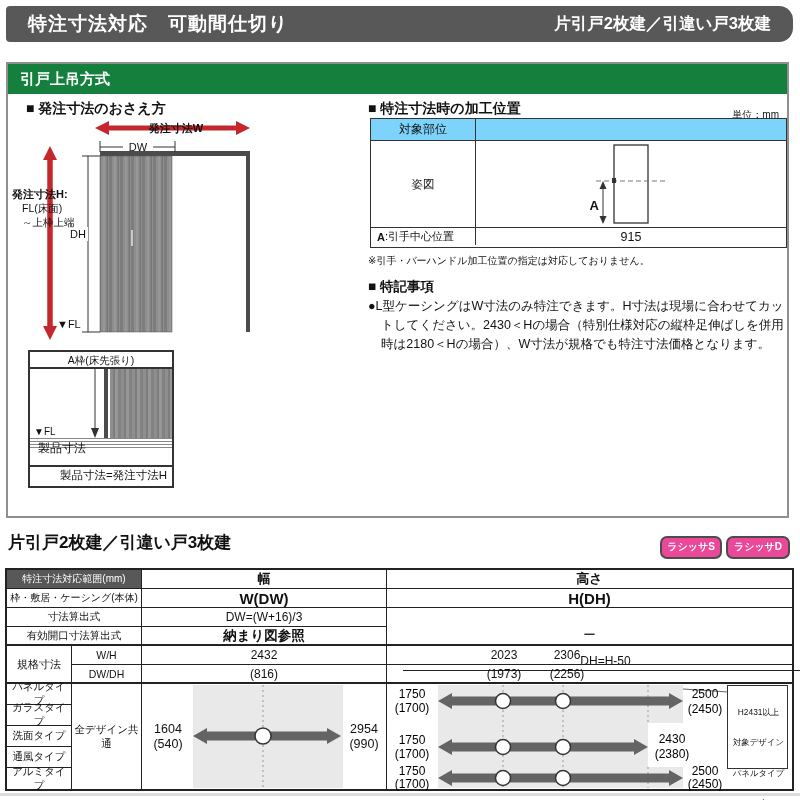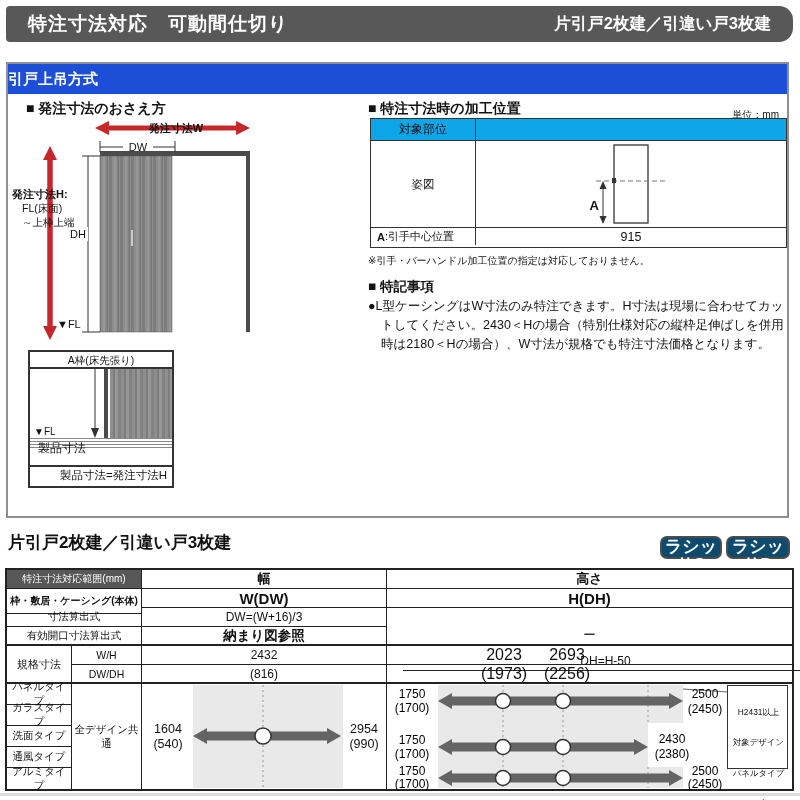--- a/index.html
+++ b/index.html
@@ -11,70 +11,70 @@
 
   
   #topbar{left:6px;top:6px;width:787px;height:36px;background:#585858;
           border-radius:4px 14px 14px 4px;display:flex;align-items:center;
           justify-content:space-between;color:#fff;}
   #topbar .t1{margin-left:22px;font-size:19px;font-weight:bold;letter-spacing:1px;}
   #topbar .t2{margin-right:22px;font-size:16.5px;font-weight:bold;}
 
   
   #panel1{left:6px;top:62px;width:783px;height:456px;border:2px solid #8f8f8f;position:absolute;background:#fff;}
-  #panel1-header{height:30px;background:#1d4ed8;color:#fff;font-size:15px;font-weight:bold;
-                 line-height:30px;}
+  #panel1-header{height:30px;background:#15803d;color:#fff;font-size:15px;font-weight:bold;
+                 line-height:30px;padding-left:12px;}
   .h-square{font-weight:bold;font-size:14px;}
 
   
   #inset{left:20px;top:286px;width:146px;height:138px;border:2px solid #333;background:#fff;}
   .inset-top{height:17px;border-bottom:2px solid #333;text-align:center;font-size:10.5px;line-height:16px;}
   .inset-mid{position:relative;height:69px;}
   .inset-prod{position:absolute;left:8px;top:24px;font-size:12px;margin-top:47px;}
   .inset-fl{position:absolute;left:4px;bottom:1px;font-size:10px;}
   .inset-jamb{position:absolute;left:74px;top:0;bottom:0;width:4px;background:#4b4b4b;}
   .inset-door{position:absolute;left:80px;right:0;top:0;bottom:0;
       background:repeating-linear-gradient(90deg,#8e8e8e 0 3px,#7d7d7d 3px 5px,#979797 5px 8px,#828282 8px 11px);}
   .inset-floor{height:11px;background:repeating-linear-gradient(180deg,#888 0 1px,#fff 1px 3px);}
   .inset-gap{height:16px;}
   .inset-bottom{height:19px;border-top:2px solid #333;text-align:center;font-size:11.5px;line-height:17px;padding-left:25px;}
 
   
   #mtable{left:362px;top:54px;width:417px;height:130px;border:1.5px solid #333;background:#fff;}
   .mrow{display:flex;}
   .mc1{width:105px;border-right:1px solid #333;display:flex;align-items:center;justify-content:center;}
   .mc2{flex:1;display:flex;align-items:center;justify-content:center;}
-  #mhead{height:22px;background:#0ea5e9;border-bottom:1px solid #333;font-size:12px;}
+  #mhead{height:22px;background:#7dd3fc;border-bottom:1px solid #333;font-size:12px;}
   #mbody{height:87px;border-bottom:1px solid #333;font-size:11.5px;}
   #mfoot{height:17px;font-size:11px;}
   #mfoot .mc1{justify-content:flex-start;padding-left:6px;}
   #mnote{left:360px;top:190px;font-size:10px;}
   #rheading{left:360px;top:214px;font-size:13.5px;font-weight:bold;}
   #rbody{left:360px;top:233px;width:416px;font-size:12.5px;line-height:1.5;
          padding-left:13px;text-indent:-13px;}
 
   
   #sec2title{left:8px;top:531px;font-size:17px;font-weight:bold;}
-  .tab{position:absolute;height:23px;background:#0c4a6e;border:2px solid #4c4c4c;border-radius:7px;
-       color:#fff;font-size:17px;font-weight:bold;text-align:center;line-height:18px;}
+  .tab{position:absolute;height:23px;background:#ec4899;border:2px solid #4c4c4c;border-radius:7px;
+       color:#fff;font-size:10px;font-weight:bold;text-align:center;line-height:18px;}
   #tab1{left:660px;top:536px;width:62px;}
   #tab2{left:726px;top:536px;width:64px;}
 
   
   #spectable{left:5px;top:568px;width:789px;height:223px;border:2px solid #222;background:#fff;}
   .cell{position:absolute;border-right:1px solid #222;border-bottom:1px solid #222;
         display:flex;align-items:center;justify-content:center;text-align:center;}
   .cell.last{border-right:none;}
   .cell.bot{border-bottom:none;}
   .cell.thick{border-bottom:2px solid #222;}
   .dark{background:#585858;color:#fff;}
   .fs10{font-size:10px;}.fs105{font-size:10.5px;}.fs11{font-size:11px;}.fs12{font-size:12px;}
   .fs125{font-size:12.5px;}.fs13b{font-size:13px;font-weight:bold;}
   .fs135b{font-size:13.5px;font-weight:bold;}.fs15b{font-size:15px;font-weight:bold;}
-  .hspan{position:absolute;width:60px;text-align:center;font-size:16px;top:0;height:100%;
+  .hspan{position:absolute;width:60px;text-align:center;font-size:12px;top:0;height:100%;
          display:flex;align-items:center;justify-content:center;}
   #callout{position:absolute;left:340px;top:1px;width:61px;height:84px;border:1.5px solid #333;
            background:#fff;font-size:8.4px;line-height:10.1px;padding:1px 0 0 2px;white-space:pre;}
   #footstrip{left:0;top:793px;width:800px;height:3px;background:#dcdcdc;}
 </style>
 </head>
 <body>
 
 <div class="abs" id="topbar">
   <div class="t1">特注寸法対応　可動間仕切り</div>
@@ -186,40 +186,40 @@
 <div class="abs" id="sec2title">片引戸2枚建／引違い戸3枚建</div>
 <div class="tab" id="tab1">ラシッサS</div>
 <div class="tab" id="tab2">ラシッサD</div>
 
 <div class="abs" id="spectable">
 
   <div class="cell dark fs10" style="left:0;top:0;width:135px;height:19px;">特注寸法対応範囲(mm)</div>
   <div class="cell fs13b" style="left:135px;top:0;width:245px;height:19px;">幅</div>
   <div class="cell fs13b last" style="left:380px;top:0;width:405px;height:19px;">高さ</div>
 
-  <div class="cell fs10" style="left:0;top:19px;width:135px;height:25px;font-weight:bold;">枠・敷居・ケーシング(本体)</div>
+  <div class="cell fs10" style="left:0;top:19px;width:135px;height:19px;">枠・敷居・ケーシング(本体)</div>
   <div class="cell fs15b" style="left:135px;top:19px;width:245px;height:19px;">W(DW)</div>
   <div class="cell fs15b last" style="left:380px;top:19px;width:405px;height:19px;">H(DH)</div>
 
   <div class="cell fs105" style="left:0;top:38px;width:135px;height:19px;">寸法算出式</div>
   <div class="cell fs12" style="left:135px;top:38px;width:245px;height:19px;">DW=(W+16)/3</div>
   <div class="cell fs12 last" style="left:396px;top:38px;width:405px;height:19px;margin-top:44px;">DH=H-50</div>
 
   <div class="cell fs105 thick" style="left:0;top:57px;width:135px;height:19px;">有効開口寸法算出式</div>
   <div class="cell fs135b thick" style="left:135px;top:57px;width:245px;height:19px;">納まり図参照</div>
   <div class="cell fs125 thick last" style="left:380px;top:57px;width:405px;height:19px;">ー</div>
 
   <div class="cell fs11 thick" style="left:0;top:76px;width:65px;height:38px;">規格寸法</div>
   <div class="cell fs105" style="left:65px;top:76px;width:70px;height:19px;">W/H</div>
   <div class="cell fs105 thick" style="left:65px;top:95px;width:70px;height:19px;">DW/DH</div>
   <div class="cell fs12" style="left:135px;top:76px;width:245px;height:19px;">2432</div>
   <div class="cell fs12 thick" style="left:135px;top:95px;width:245px;height:19px;">(816)</div>
   <div class="cell last" style="left:380px;top:76px;width:405px;height:19px;">
     <span class="hspan" style="left:87px;">2023</span>
-    <span class="hspan" style="left:150px;">2693</span>
+    <span class="hspan" style="left:150px;">2306</span>
   </div>
   <div class="cell thick last" style="left:380px;top:95px;width:405px;height:19px;">
     <span class="hspan" style="left:87px;">(1973)</span>
     <span class="hspan" style="left:150px;">(2256)</span>
   </div>
 
   <div class="cell fs105" style="left:0;top:114px;width:65px;height:21px;">パネルタイプ</div>
   <div class="cell fs105" style="left:0;top:135px;width:65px;height:21px;">ガラスタイプ</div>
   <div class="cell fs105" style="left:0;top:156px;width:65px;height:21px;">洗面タイプ</div>
   <div class="cell fs105" style="left:0;top:177px;width:65px;height:21px;">通風タイプ</div>

